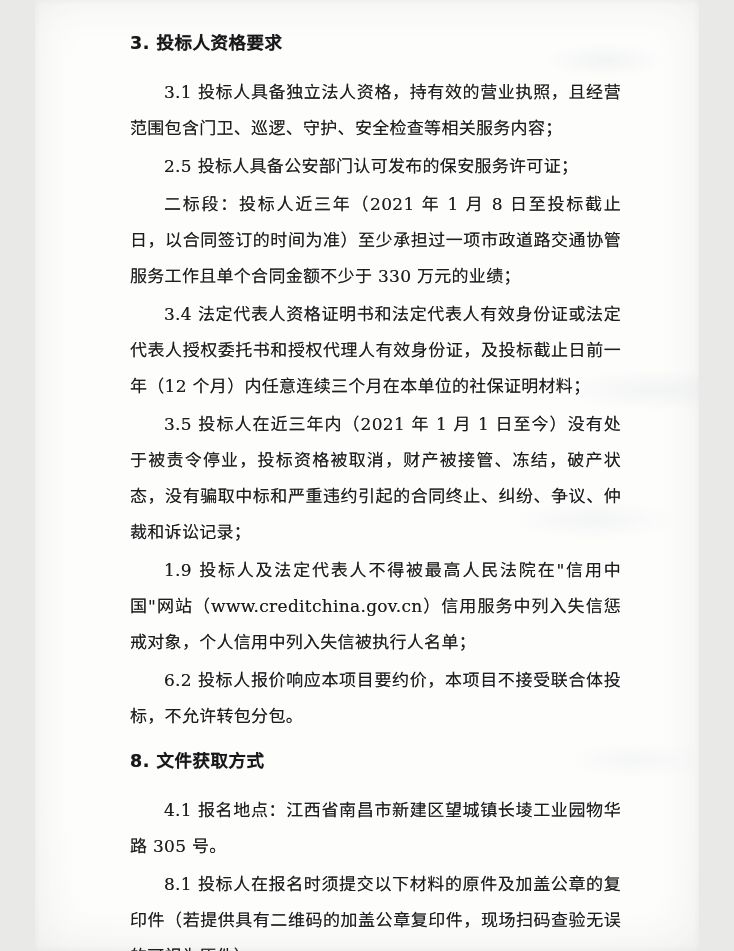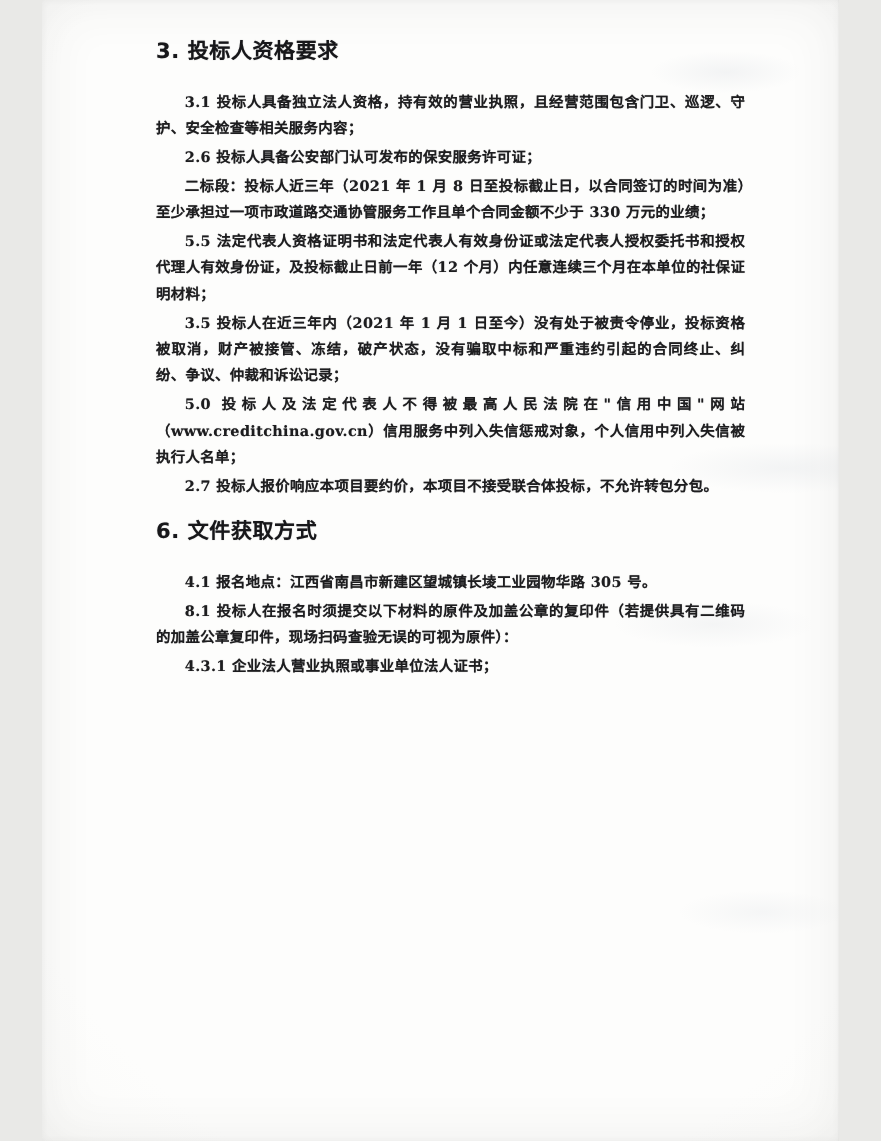--- a/index.html
+++ b/index.html
@@ -40,51 +40,51 @@
     line-height: 26px;
     margin: 0 0 18px 0;
     letter-spacing: 0.5px;
     color: #17171a;
     text-shadow: 0 0 0.7px rgba(23,23,26,0.55);
   }
   .section-2 .doc-heading {
     margin-top: 14px;
   }
   .para {
-    font-size: 12px;
-    font-weight: 700;
-    line-height: 22px;
+    font-size: 17px;
+    font-weight: 400;
+    line-height: 36px;
     margin: 0 0 2px 0;
     text-indent: 2em;
     text-align: justify;
     text-justify: inter-ideograph;
     letter-spacing: 0.3px;
     text-shadow: 0 0 0.6px rgba(29,29,31,0.6);
   }
   section {
     position: relative;
   }
 </style>
 </head>
 <body>
 
 <div class="page">
 
   <section class="section-1">
     <h2 class="doc-heading">3. 投标人资格要求</h2>
     <p class="para">3.1 投标人具备独立法人资格，持有效的营业执照，且经营范围包含门卫、巡逻、守护、安全检查等相关服务内容；</p>
-    <p class="para">2.6 投标人具备公安部门认可发布的保安服务许可证；</p>
+    <p class="para">2.5 投标人具备公安部门认可发布的保安服务许可证；</p>
     <p class="para">二标段：投标人近三年（2021 年 1 月 8 日至投标截止日，以合同签订的时间为准）至少承担过一项市政道路交通协管服务工作且单个合同金额不少于 330 万元的业绩；</p>
-    <p class="para">5.5 法定代表人资格证明书和法定代表人有效身份证或法定代表人授权委托书和授权代理人有效身份证，及投标截止日前一年（12 个月）内任意连续三个月在本单位的社保证明材料；</p>
+    <p class="para">3.4 法定代表人资格证明书和法定代表人有效身份证或法定代表人授权委托书和授权代理人有效身份证，及投标截止日前一年（12 个月）内任意连续三个月在本单位的社保证明材料；</p>
     <p class="para">3.5 投标人在近三年内（2021 年 1 月 1 日至今）没有处于被责令停业，投标资格被取消，财产被接管、冻结，破产状态，没有骗取中标和严重违约引起的合同终止、纠纷、争议、仲裁和诉讼记录；</p>
-    <p class="para">5.0 投标人及法定代表人不得被最高人民法院在"信用中国"网站（www.creditchina.gov.cn）信用服务中列入失信惩戒对象，个人信用中列入失信被执行人名单；</p>
-    <p class="para">2.7 投标人报价响应本项目要约价，本项目不接受联合体投标，不允许转包分包。</p>
+    <p class="para">1.9 投标人及法定代表人不得被最高人民法院在"信用中国"网站（www.creditchina.gov.cn）信用服务中列入失信惩戒对象，个人信用中列入失信被执行人名单；</p>
+    <p class="para">6.2 投标人报价响应本项目要约价，本项目不接受联合体投标，不允许转包分包。</p>
   </section>
 
   <section class="section-2">
-    <h2 class="doc-heading">6. 文件获取方式</h2>
+    <h2 class="doc-heading">8. 文件获取方式</h2>
     <p class="para">4.1 报名地点：江西省南昌市新建区望城镇长堎工业园物华路 305 号。</p>
     <p class="para">8.1 投标人在报名时须提交以下材料的原件及加盖公章的复印件（若提供具有二维码的加盖公章复印件，现场扫码查验无误的可视为原件）：</p>
     <p class="para">4.3.1 企业法人营业执照或事业单位法人证书；</p>
 
   </section>
 
 </div>
 
 </body></html>

